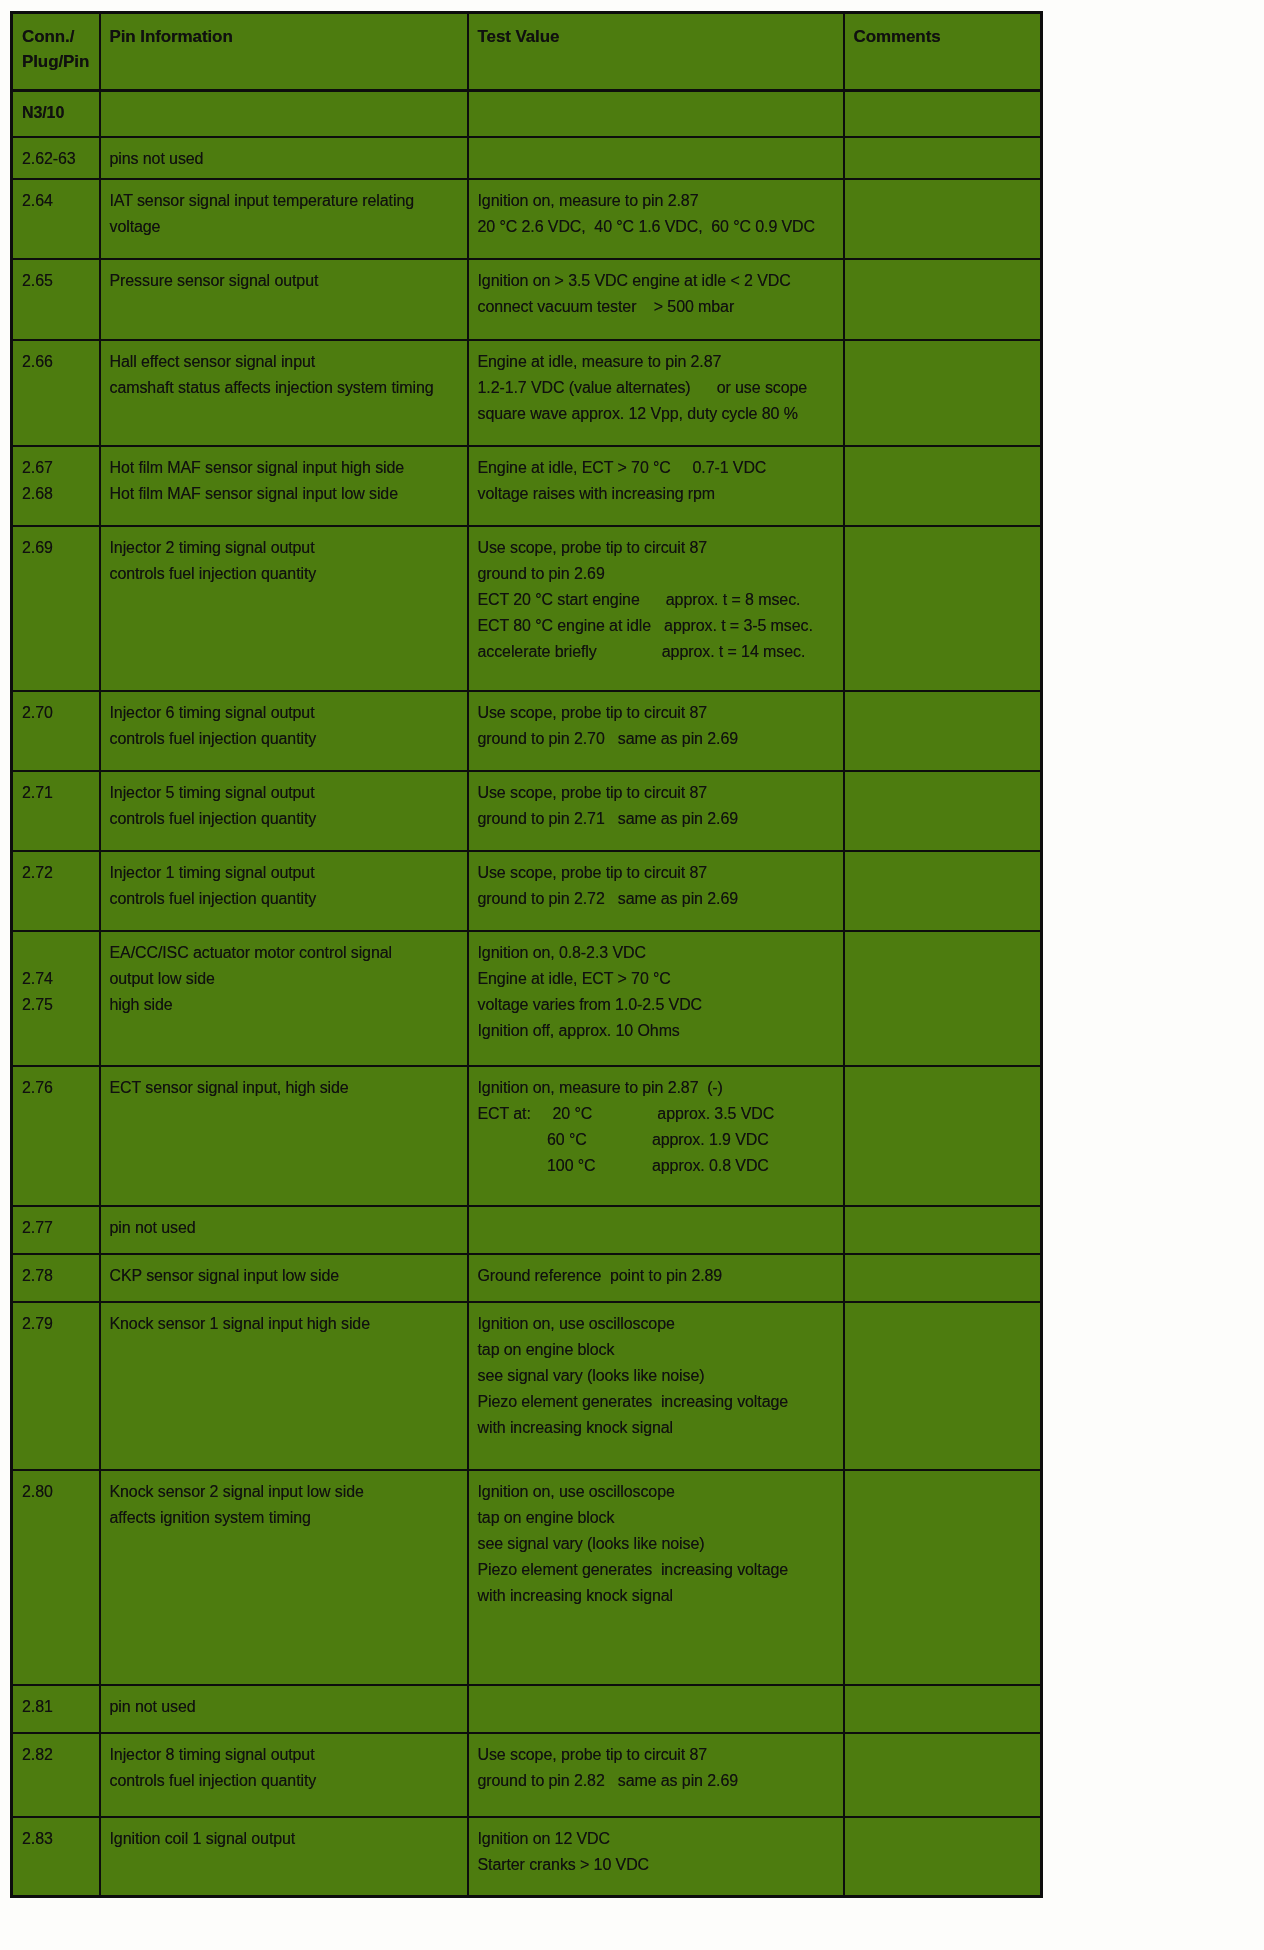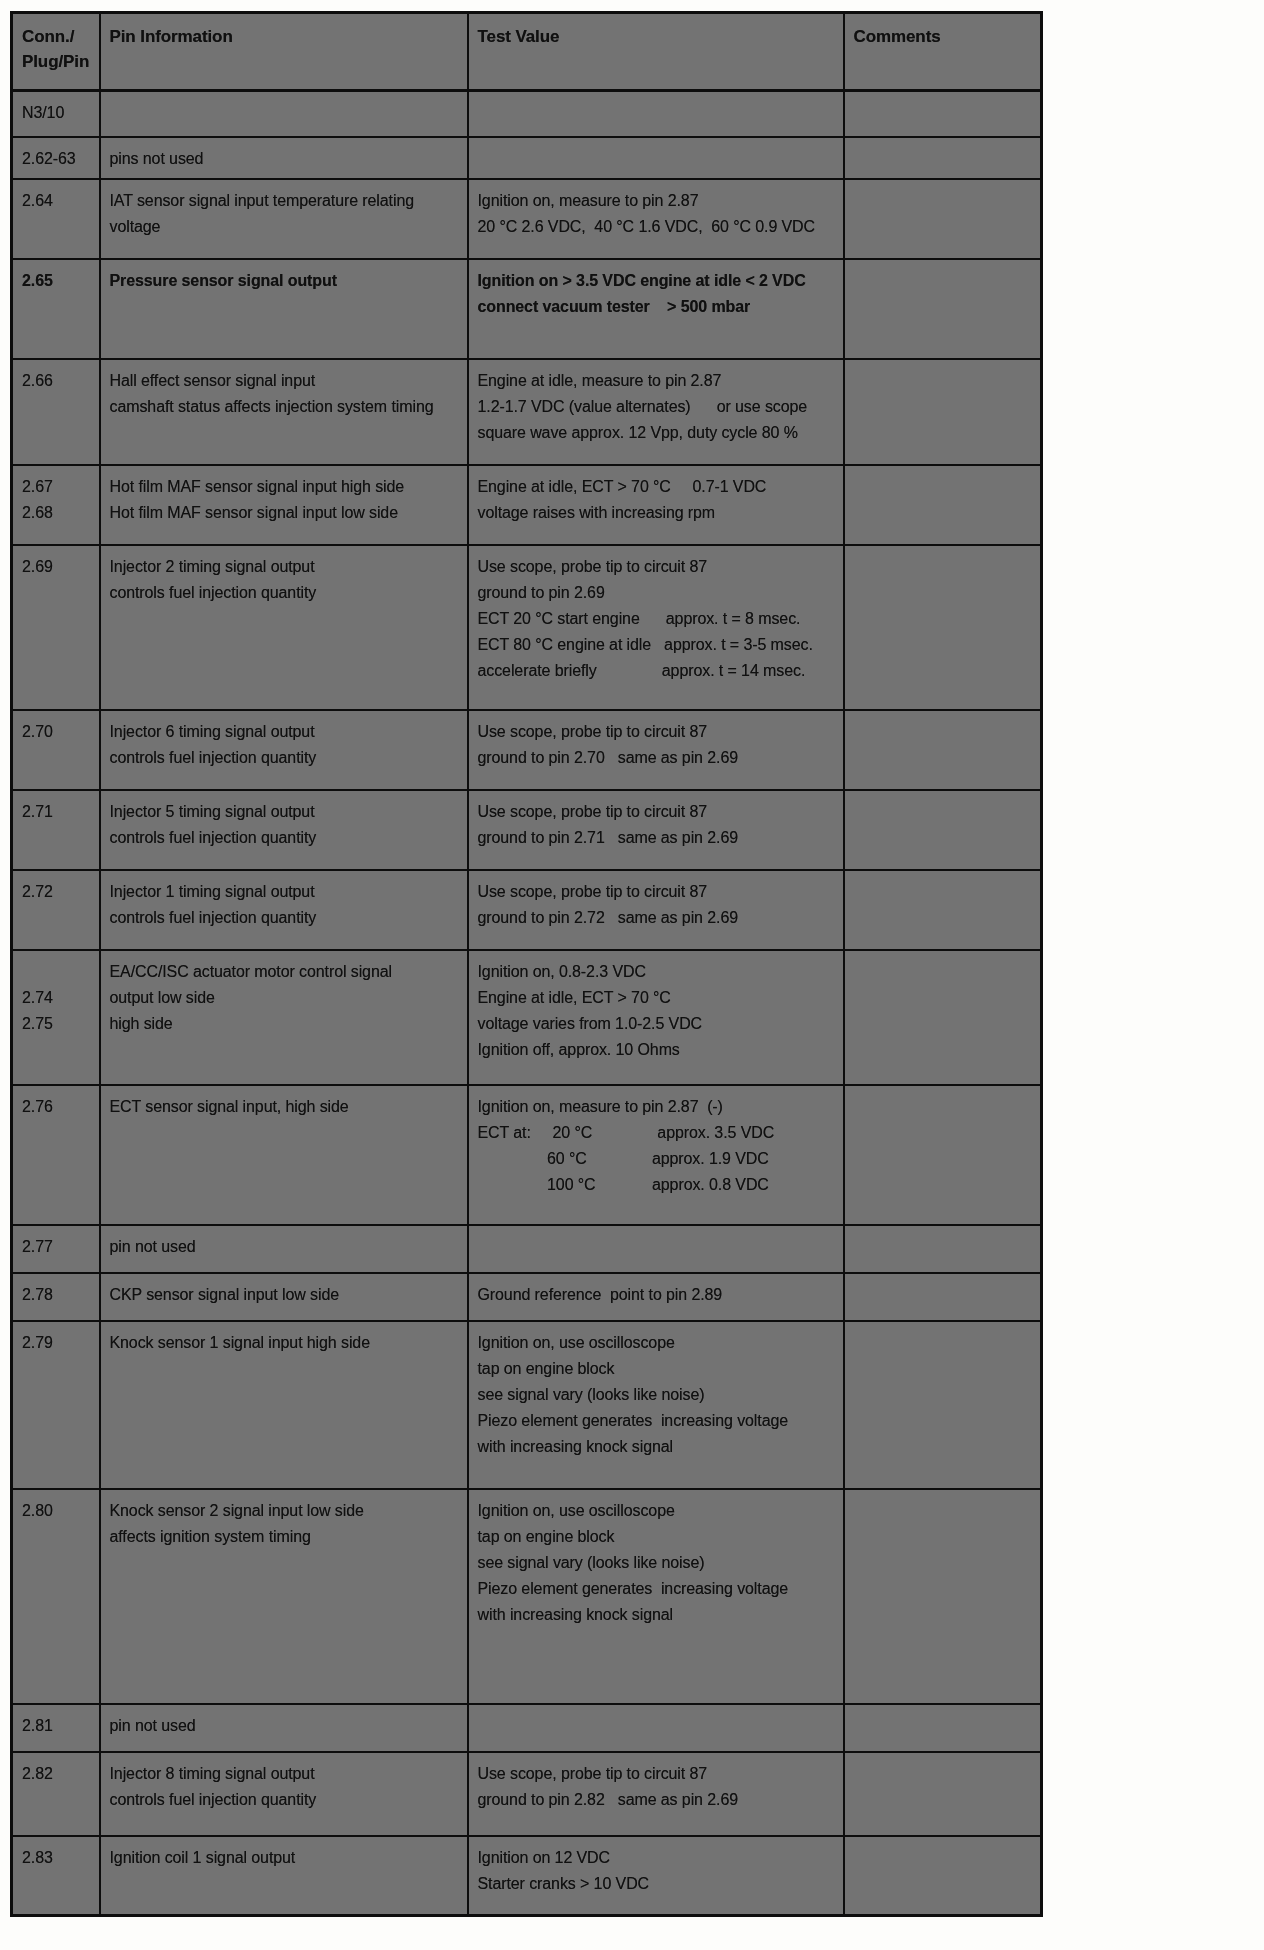--- a/index.html
+++ b/index.html
@@ -16,21 +16,21 @@
   .page {
     position: relative;
     width: 1264px;
     height: 1950px;
     padding: 11px 0 0 10px;
   }
   table.pin-table {
     border-collapse: collapse;
     table-layout: fixed;
     width: 1030px;
-    background: #737373;
+    background: #4d7c0f;
     border: 3px solid #0d0d0d;
   }
   col.c-pin      { width: 88px; }
   col.c-info     { width: 368px; }
   col.c-test     { width: 376px; }
   col.c-comments { width: 198px; }
   th, td {
     border: 2px solid #0d0d0d;
     vertical-align: top;
     text-align: left;
@@ -67,21 +67,21 @@
     <thead>
       <tr>
         <th>Conn./
 Plug/Pin</th>
         <th>Pin Information</th>
         <th>Test Value</th>
         <th>Comments</th>
       </tr>
     </thead>
     <tbody id="rows">
-    <tr style="height: 46px;">
+    <tr style="height: 46px; font-weight: bold;">
       <td class="pin">N3/10</td>
       <td class="info"></td>
       <td class="test"></td>
       <td class="comments"></td>
     </tr>
 
     <tr style="height: 38px; margin-top: 23px;">
       <td class="pin">2.62-63</td>
       <td class="info">pins not used</td>
       <td class="test"></td>
@@ -90,21 +90,21 @@
 
     <tr style="height: 80px;">
       <td class="pin">2.64</td>
       <td class="info">IAT sensor signal input temperature relating
 voltage</td>
       <td class="test">Ignition on, measure to pin 2.87
 20 °C 2.6 VDC,  40 °C 1.6 VDC,  60 °C 0.9 VDC</td>
       <td class="comments"></td>
     </tr>
 
-    <tr style="height: 100px; font-weight: bold;">
+    <tr style="height: 81px;">
       <td class="pin">2.65</td>
       <td class="info">Pressure sensor signal output</td>
       <td class="test">Ignition on &gt; 3.5 VDC engine at idle &lt; 2 VDC
 connect vacuum tester    &gt; 500 mbar</td>
       <td class="comments"></td>
     </tr>
 
     <tr style="height: 106px;">
       <td class="pin">2.66</td>
       <td class="info">Hall effect sensor signal input

